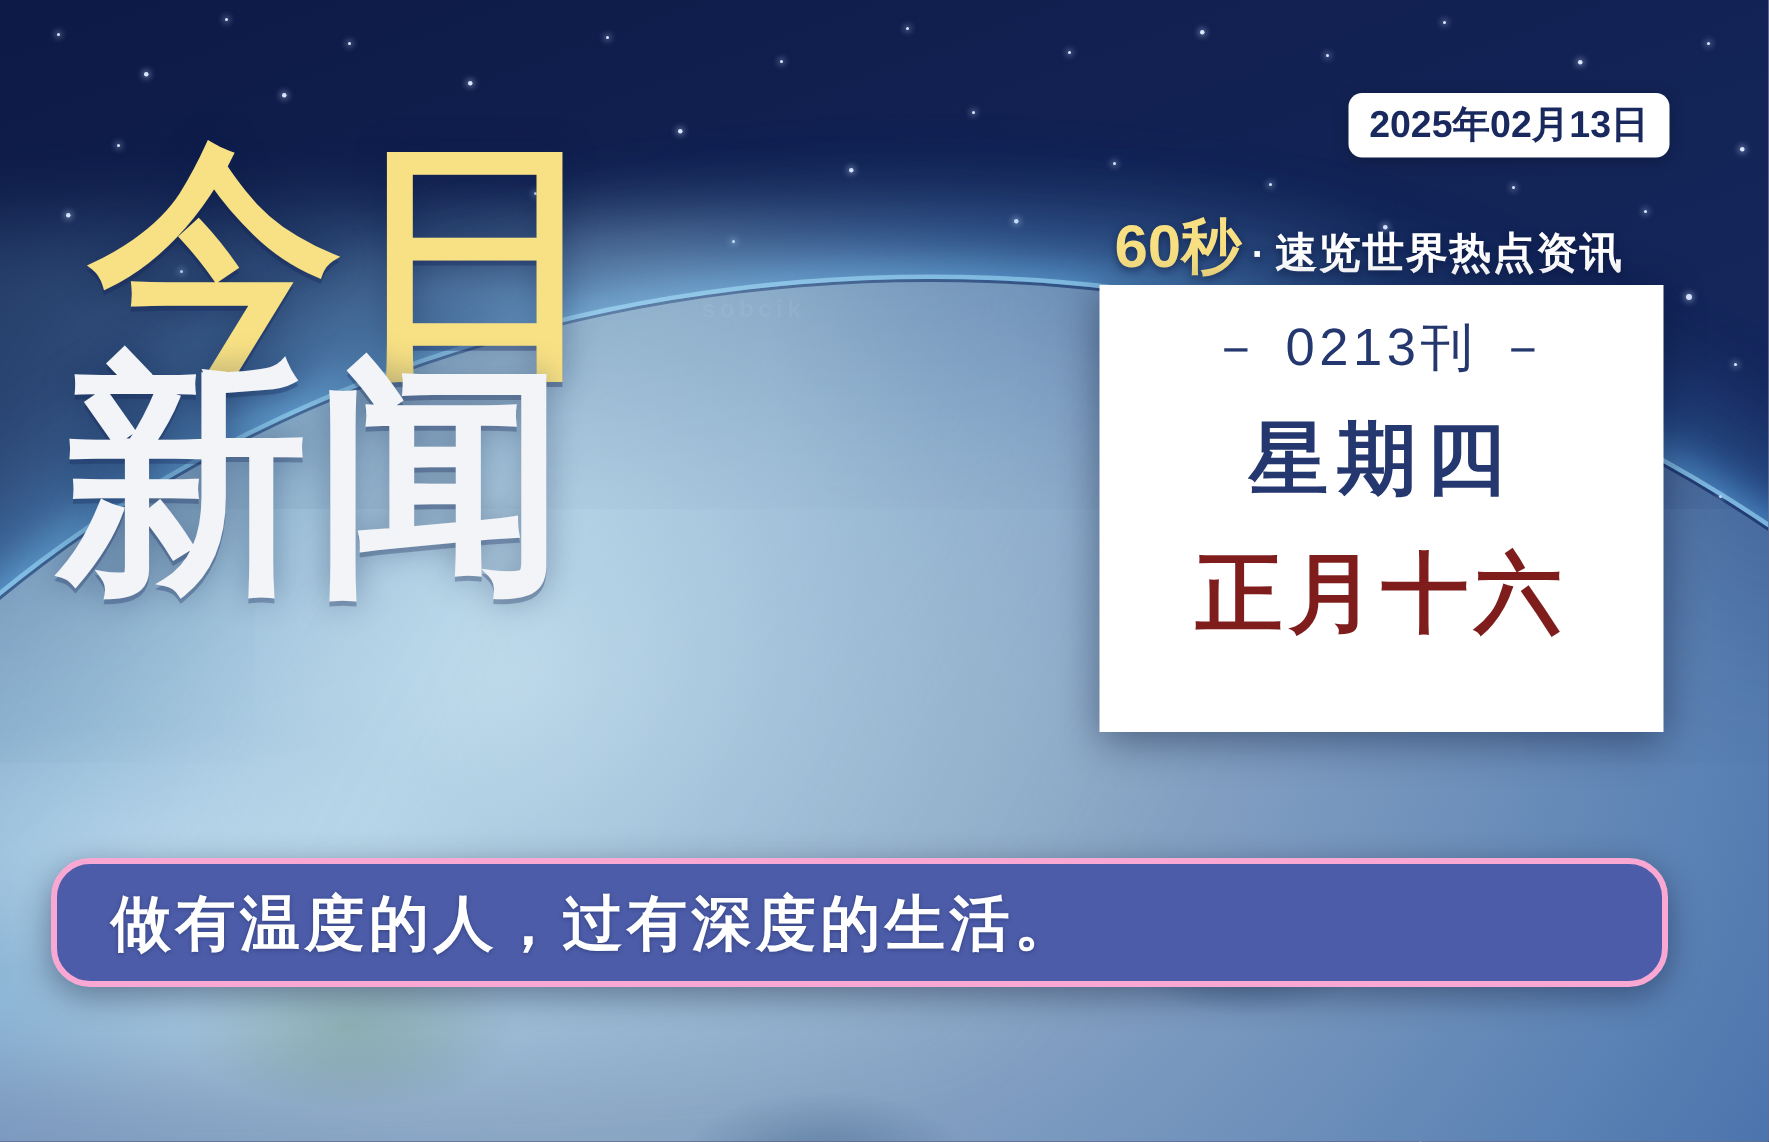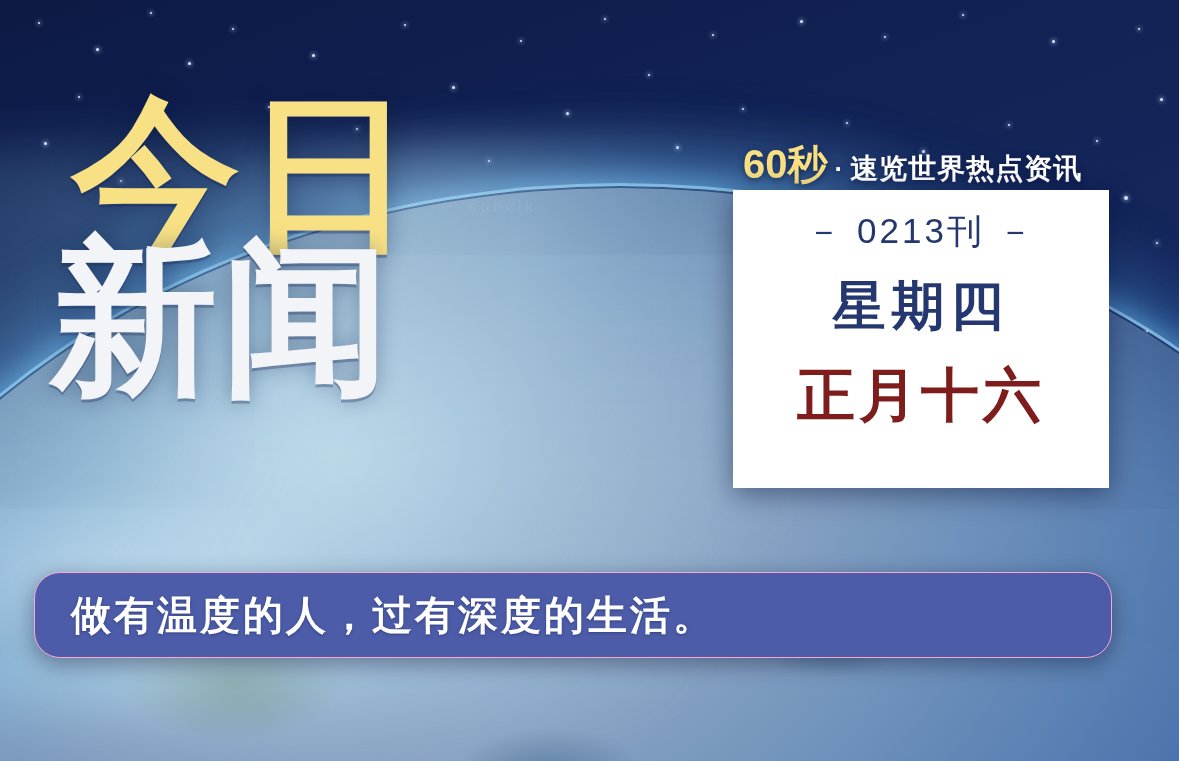--- a/index.html
+++ b/index.html
@@ -89,21 +89,21 @@
   .watermark{
     position:absolute; left:468px; top:198px;
     font-size:16px; letter-spacing:3px;
     color:rgba(220,235,255,.07);
     font-weight:700;
     user-select:none;
   }
 
   
   .headline{
-    position:absolute; left:72px; top:96px;
+    position:absolute; left:60px; top:96px;
     width:430px;
     line-height:.94;
   }
   .h-jin{
     font-size:168px;
     font-weight:700;
     color:#f8e184;
     letter-spacing:6px;
     text-shadow:0 3px 0 rgba(20,35,85,.35), 0 0 22px rgba(10,25,70,.35);
     white-space:nowrap;
@@ -186,21 +186,21 @@
     letter-spacing:4px;
     white-space:nowrap;
   }
 
   
   .quote{
     position:absolute;
     left:34px; top:572px;
     width:1078px; height:86px;
     background:#4c5ca8;
-    border:1px solid #f9a8d4;
+    border:4px solid #f9a8d4;
     border-radius:26px;
     display:flex;
     align-items:center;
     box-shadow:0 6px 22px rgba(0,5,35,.38);
   }
   .quote-text{
     color:#ffffff;
     font-size:40px;
     font-weight:700;
     letter-spacing:3px;
@@ -277,20 +277,21 @@
   <div class="limb"></div>
   <div class="haze"></div>
 
   <div class="watermark">sobcik</div>
 
   <div class="headline">
     <div class="h-jin">今日</div>
     <div class="h-news">新闻</div>
   </div>
 
+  <div class="date-pill">2025年02月13日</div>
 
   <div class="tagline">
     <span class="tag-60">60秒</span>
     <span class="tag-dot">·</span>
     <span class="tag-rest">速览世界热点资讯</span>
   </div>
 
   <div class="card">
     <div class="card-issue">－ 0213刊 －</div>
     <div class="card-week">星期四</div>

